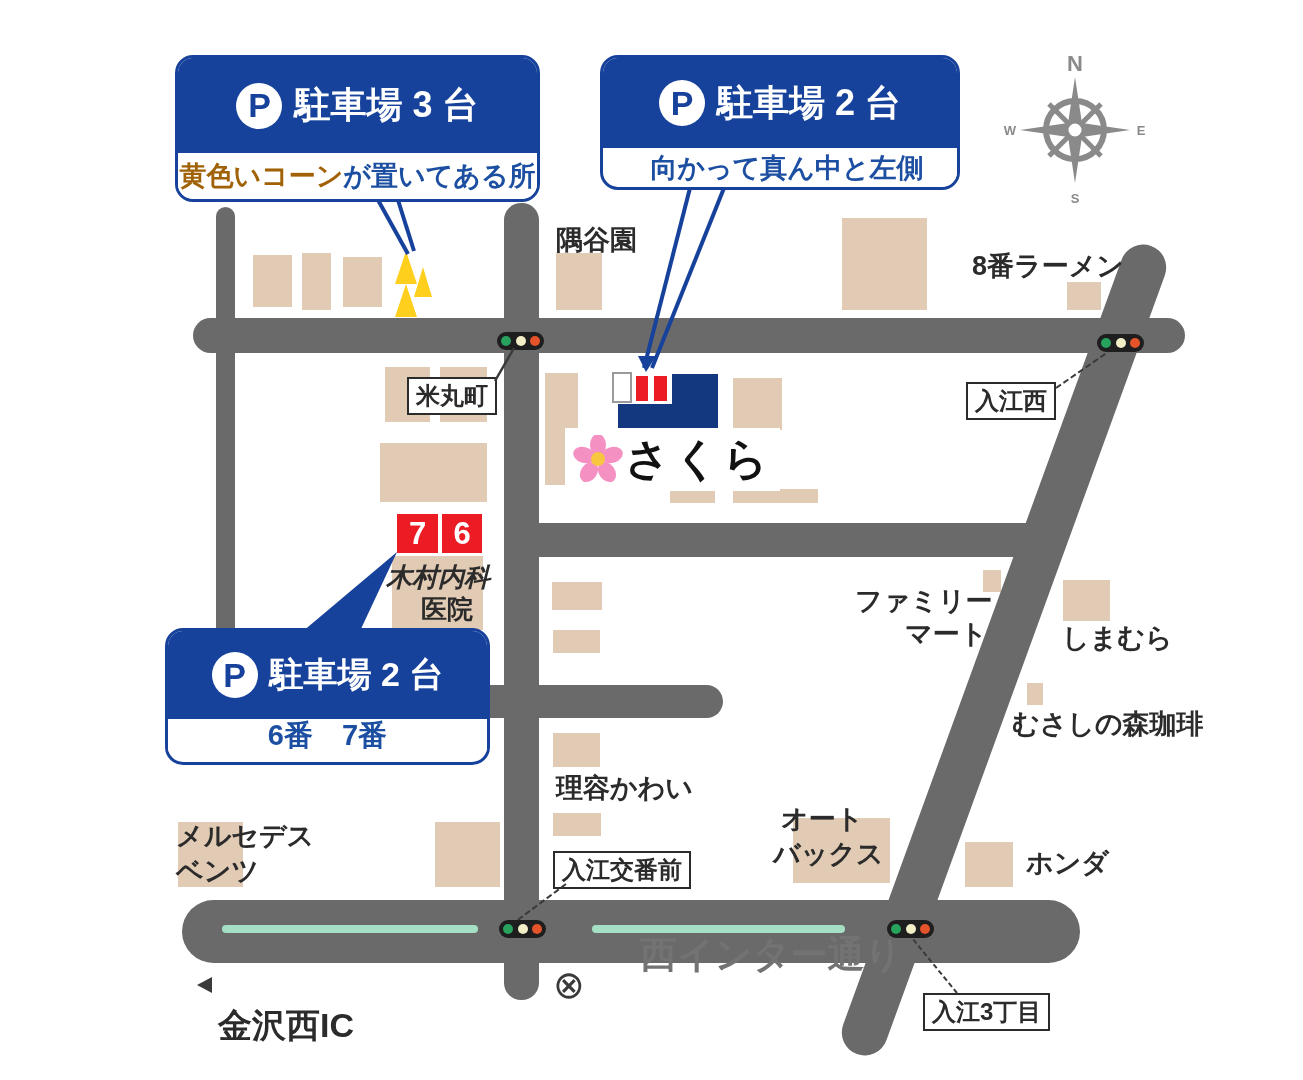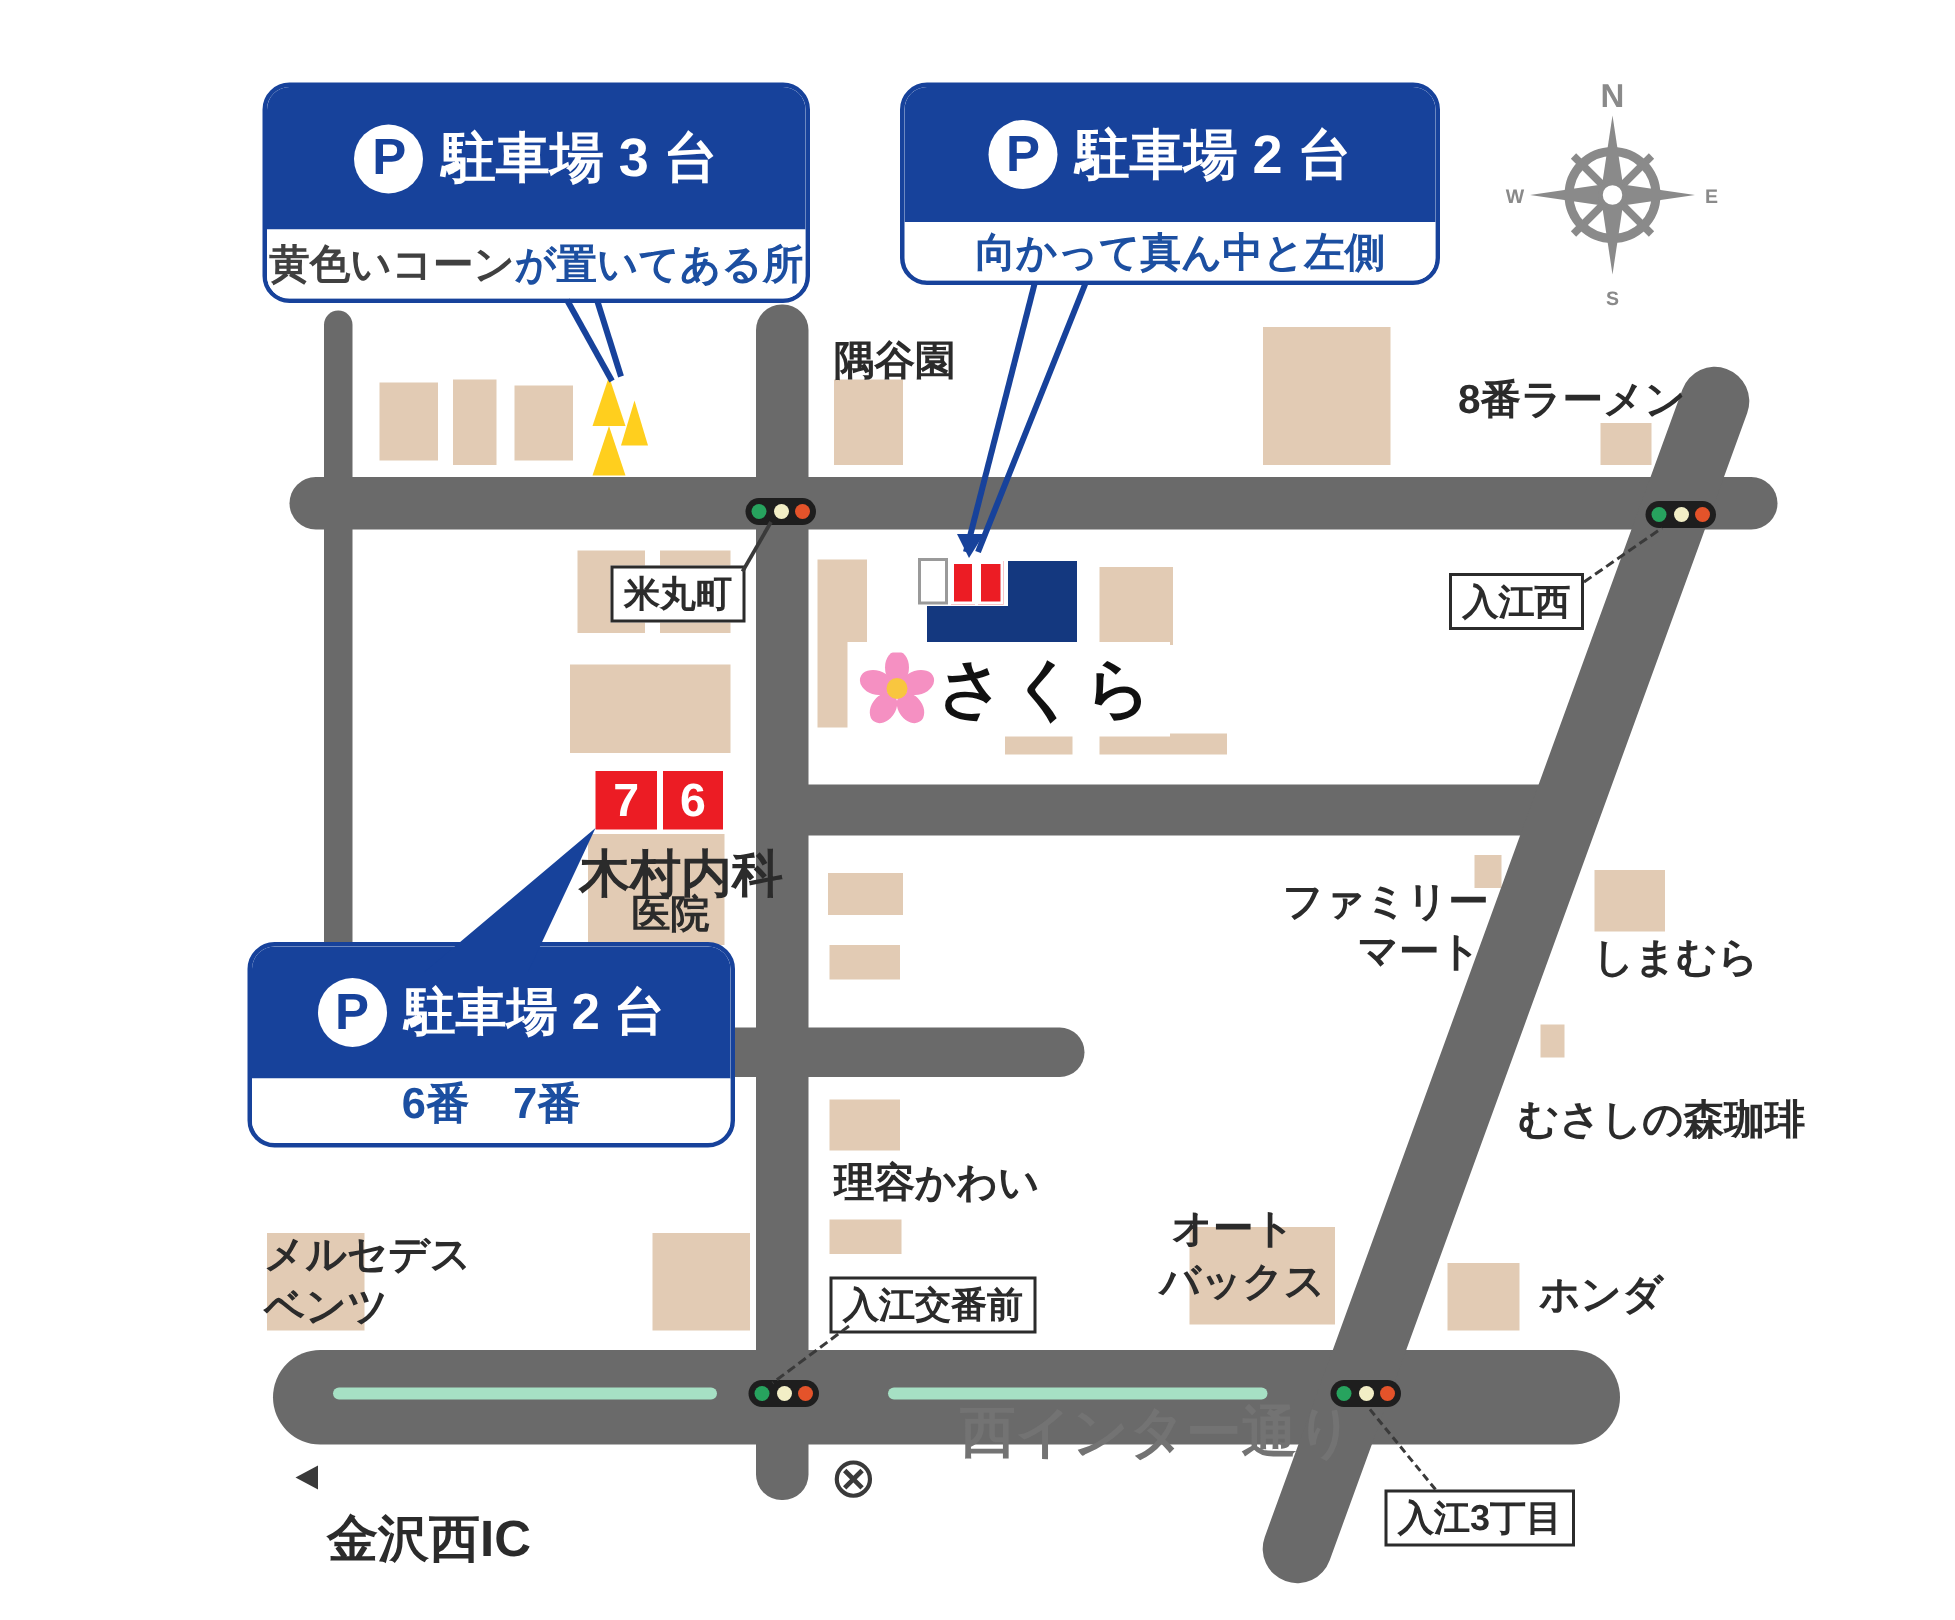--- a/index.html
+++ b/index.html
@@ -59,21 +59,21 @@
     gap:12px;font-weight:bold;font-size:36px;white-space:nowrap;
   }
   .p-icon{
     width:46px;height:46px;border-radius:50%;background:#ffffff;color:#17429b;
     display:flex;align-items:center;justify-content:center;font-size:34px;font-weight:bold;flex:0 0 auto;
   }
   .co-note{
     background:#ffffff;text-align:center;font-weight:bold;font-size:27px;color:#1c4fa1;
     display:flex;align-items:center;justify-content:center;white-space:nowrap;
   }
-  .note-yellow{color:#404040;}
+  .note-yellow{color:#a16207;}
   
   #overlay{position:absolute;left:0;top:0;z-index:10;pointer-events:none;}
   
   #compass{position:absolute;left:1003px;top:55px;z-index:6;}
 </style>
 </head>
 <body>
 
 <div id="map-canvas">
 
@@ -164,28 +164,28 @@
   <div class="boxlbl" style="left:407px;top:377px;">米丸町</div>
   <div class="boxlbl" style="left:966px;top:382px;">入江西</div>
   <div class="boxlbl" style="left:553px;top:851px;">入江交番前</div>
   <div class="boxlbl" style="left:923px;top:993px;">入江3丁目</div>
 
   <div class="lbl" style="left:556px;top:222px;">隅谷園</div>
   <div class="lbl" style="left:972px;top:248px;">8番ラーメン</div>
   <div class="lbl" style="left:855px;top:583px;">ファミリー</div>
   <div class="lbl" style="left:905px;top:616px;">マート</div>
   <div class="lbl" style="left:1062px;top:620px;">しまむら</div>
-  <div class="lbl" style="left:1012px;top:706px;margin-top:22px;">むさしの森珈琲</div>
+  <div class="lbl" style="left:1012px;top:706px;">むさしの森珈琲</div>
   <div class="lbl" style="left:556px;top:770px;">理容かわい</div>
   <div class="lbl" style="left:781px;top:801px;">オート</div>
   <div class="lbl" style="left:773px;top:836px;">バックス</div>
   <div class="lbl" style="left:1026px;top:845px;">ホンダ</div>
   <div class="lbl" style="left:176px;top:818px;">メルセデス</div>
   <div class="lbl" style="left:176px;top:853px;">ベンツ</div>
-  <div class="lbl" style="left:386px;top:560px;font-size:34px;">木村内科</div>
+  <div class="lbl" style="left:386px;top:560px;font-size:26px;font-style:italic;">木村内科</div>
   <div class="lbl" style="left:421px;top:592px;font-size:26px;">医院</div>
   <div class="lbl" style="left:218px;top:1003px;font-size:34px;">金沢西IC</div>
   <div class="ic-arrow" style="left:197px;top:977px;"></div>
   <div class="roadlbl" style="left:640px;top:930px;">西インター通り</div>
   <div class="crossing" style="left:553px;top:963px;">⊗</div>
 
   <div class="callout" style="left:175px;top:55px;width:365px;height:147px;">
     <div class="co-head" style="height:95px;">
       <span class="p-icon">P</span>
       <span>駐車場 3 台</span>

